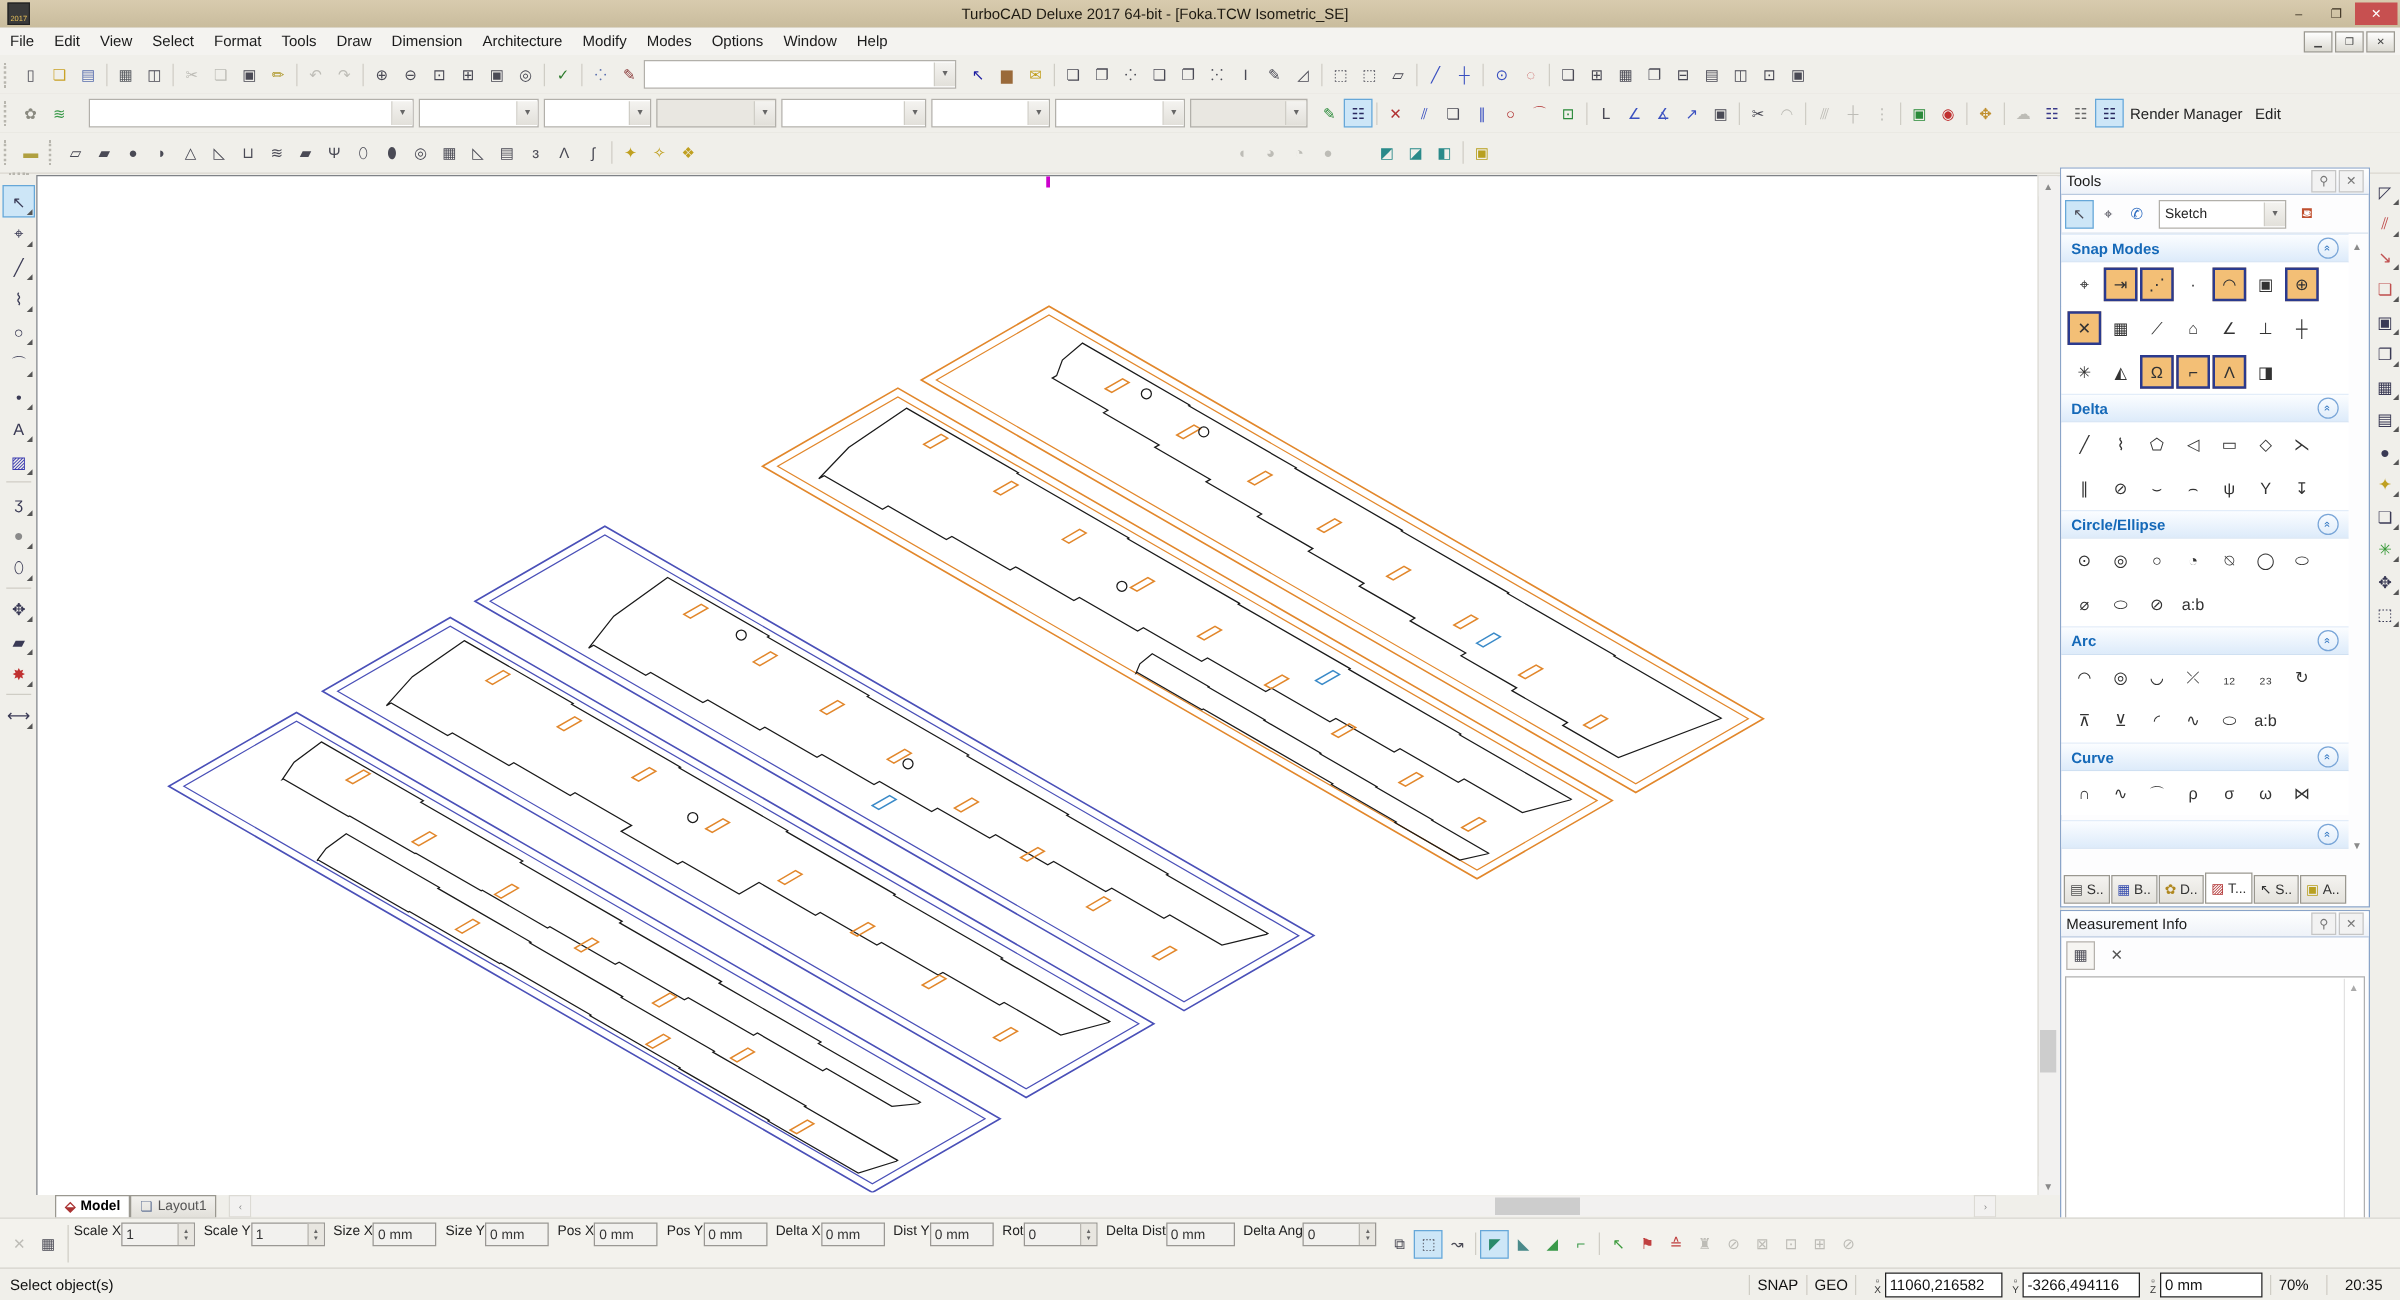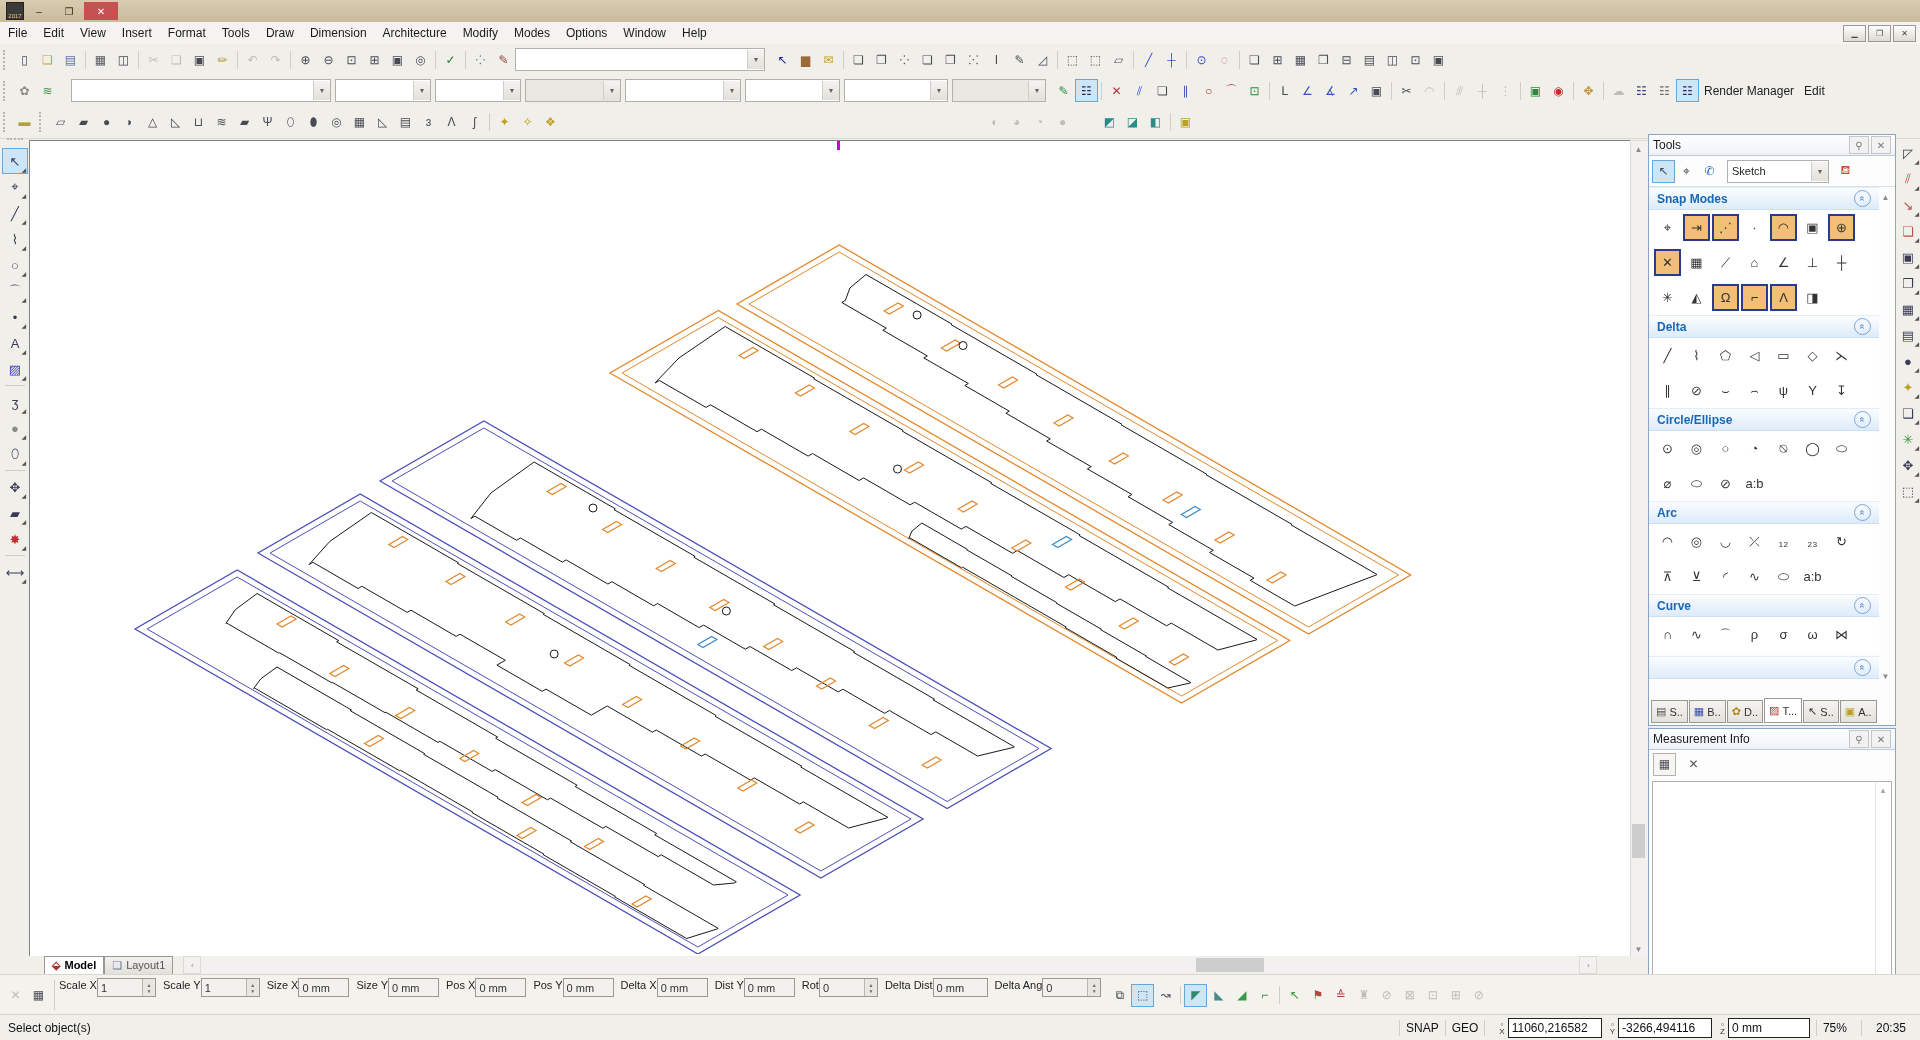--- a/index.html
+++ b/index.html
@@ -90,31 +90,32 @@
   .coordbox{height:18px;border:1px solid #222;background:#fff;display:flex;align-items:center;
             padding:0 3px;font-size:12px;overflow:hidden;white-space:nowrap;flex:none}
   .axis{display:flex;flex-direction:column;align-items:center;font-size:8px;line-height:7px;color:#333;margin:0 3px 0 8px}
   svg{display:block}
 </style>
 </head>
 <body>
 
 <div class="abs titlebar">
   <div class="appico">2017</div>
+  <div class="title">TurboCAD Deluxe 2017 64-bit - [Foka.TCW Isometric_SE]</div>
   <div class="winbtn">–</div>
   <div class="winbtn">❐</div>
   <div class="winbtn close">✕</div>
 </div>
 
 <div class="abs menubar">
   <span id="menuitems" style="display:flex">
       <span class="menuitem">File</span>
       <span class="menuitem">Edit</span>
       <span class="menuitem">View</span>
-      <span class="menuitem">Insert</span>
+      <span class="menuitem">Select</span>
       <span class="menuitem">Format</span>
       <span class="menuitem">Tools</span>
       <span class="menuitem">Draw</span>
       <span class="menuitem">Dimension</span>
       <span class="menuitem">Architecture</span>
       <span class="menuitem">Modify</span>
       <span class="menuitem">Modes</span>
       <span class="menuitem">Options</span>
       <span class="menuitem">Window</span>
       <span class="menuitem">Help</span>
@@ -1215,16 +1216,16 @@
       <span>▫</span>
       <span>Y</span>
     </span>
   <span class="coordbox" style="width:86px">-3266,494116</span>
   <span class="axis">
       <span>▫</span>
       <span>Z</span>
     </span>
   <span class="coordbox" style="width:74px">0 mm</span>
   <span class="stsep"></span>
-  <span>75%</span>
+  <span>70%</span>
   <span class="stsep" style="margin:0 14px"></span>
   <span style="margin-right:14px">20:35</span>
 </div>
 
 </body></html>

